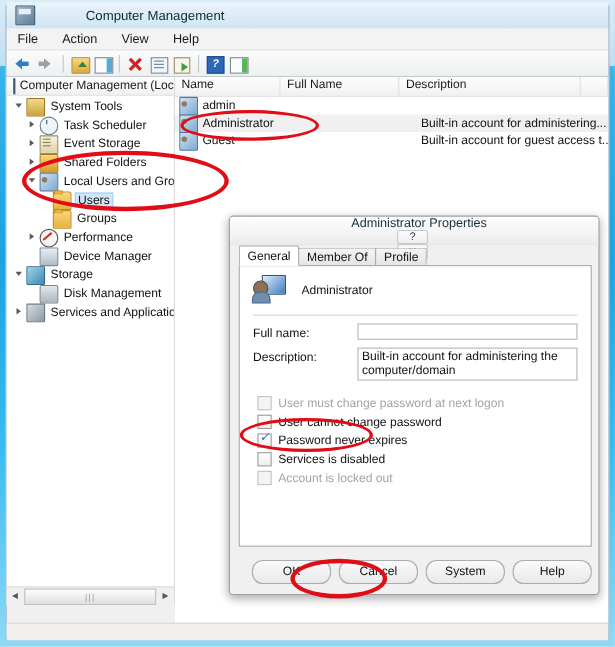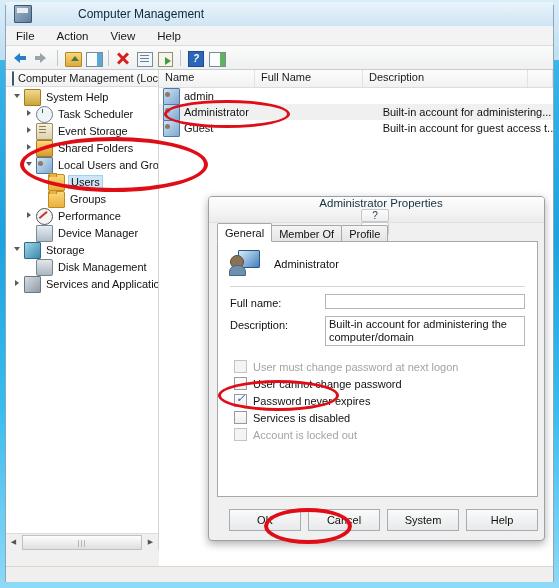--- a/index.html
+++ b/index.html
@@ -96,21 +96,21 @@
   .fin{flex:1;border:1px solid #b6b6b6;background:#fff;font-size:11px;color:#111;padding:1px 3px;box-sizing:border-box;min-height:15px;}
   .fin.two{min-height:28px;line-height:13px;}
   .cbrow{display:flex;align-items:center;height:17px;padding-left:16px;}
   .cb{width:11px;height:11px;border:1px solid #9a9a9a;background:linear-gradient(180deg,#fdfdfd,#efefef);
       margin-right:6px;position:relative;flex:0 0 11px;}
   .cb.dis{border-color:#c4c4c4;background:#f4f4f4;}
   .cb .tick{position:absolute;left:1px;top:-2px;font-size:11px;color:#2a5fae;line-height:11px;}
   .cbl{font-size:11px;color:#111;}
   .cbl.dis{color:#a3a3a3;}
   #btnrow{position:absolute;left:8px;bottom:9px;width:321px;display:flex;justify-content:flex-end;}
-  .dbtn{width:70px;height:20px;margin-left:7px;border:1px solid #a9adb1;border-radius:0;
+  .dbtn{width:70px;height:20px;margin-left:7px;border:1px solid #a9adb1;border-radius:10px;
         background:linear-gradient(180deg,#fafafa,#e7e9eb);font-size:11px;color:#111;
         display:flex;align-items:center;justify-content:center;}
 
   
   .ellipse{position:absolute;border:4px solid #e00d17;border-radius:50%;pointer-events:none;z-index:50;}
   .ellipse.thin{border-width:3.5px;}
 
   
   .ic-mmc{background:linear-gradient(135deg,#9fb7cc,#5f7f9b);border:1px solid #3f566c;border-radius:1px;}
   .ic-mmc:after{content:"";position:absolute;left:2px;top:2px;right:3px;height:5px;background:#e8eef4;}
@@ -212,21 +212,21 @@
       <span class="tbico ic-mmc" style="width:13px;height:13px;margin:0 4px 0 2px;position:relative;display:inline-block;"></span>
       <span>Computer Management (Local</span>
     </div>
     <div id="treebody">
 
       <div class="tnode" style="top:2px;left:6px;">
         <span class="tw">
             <i class="arrow-o"></i>
           </span>
         <span class="ti ic-sys"></span>
-        <span class="tl">System Help</span>
+        <span class="tl">System Tools</span>
       </div>
 
       <div class="tnode" style="top:19px;left:18px;">
         <span class="tw">
             <i class="arrow-c"></i>
           </span>
         <span class="ti ic-clock"></span>
         <span class="tl">Task Scheduler</span>
       </div>
 

